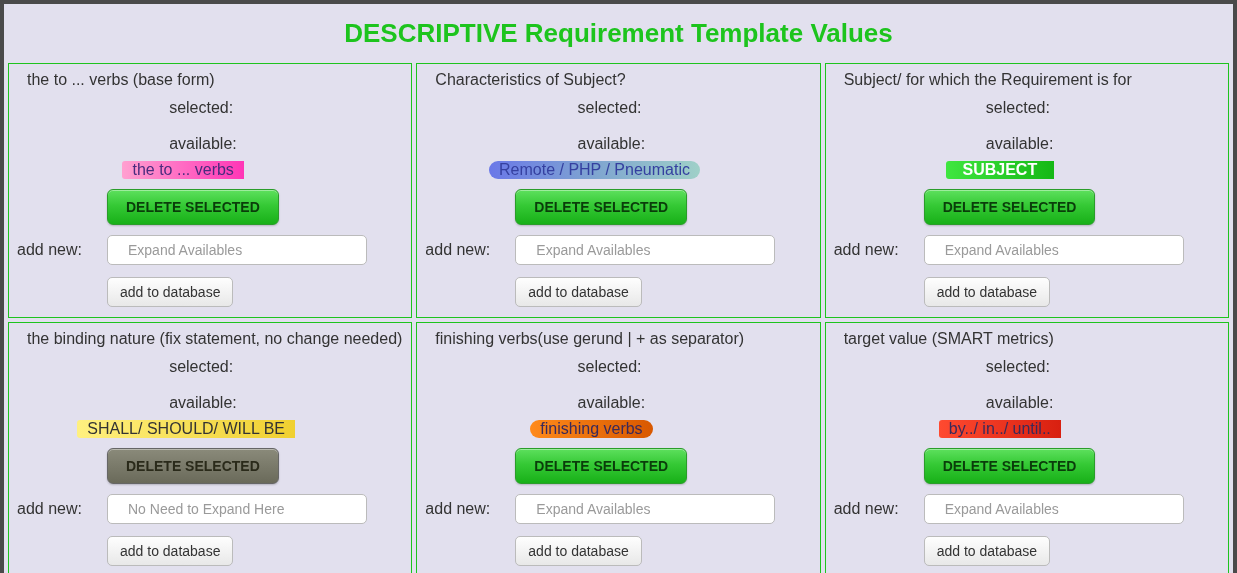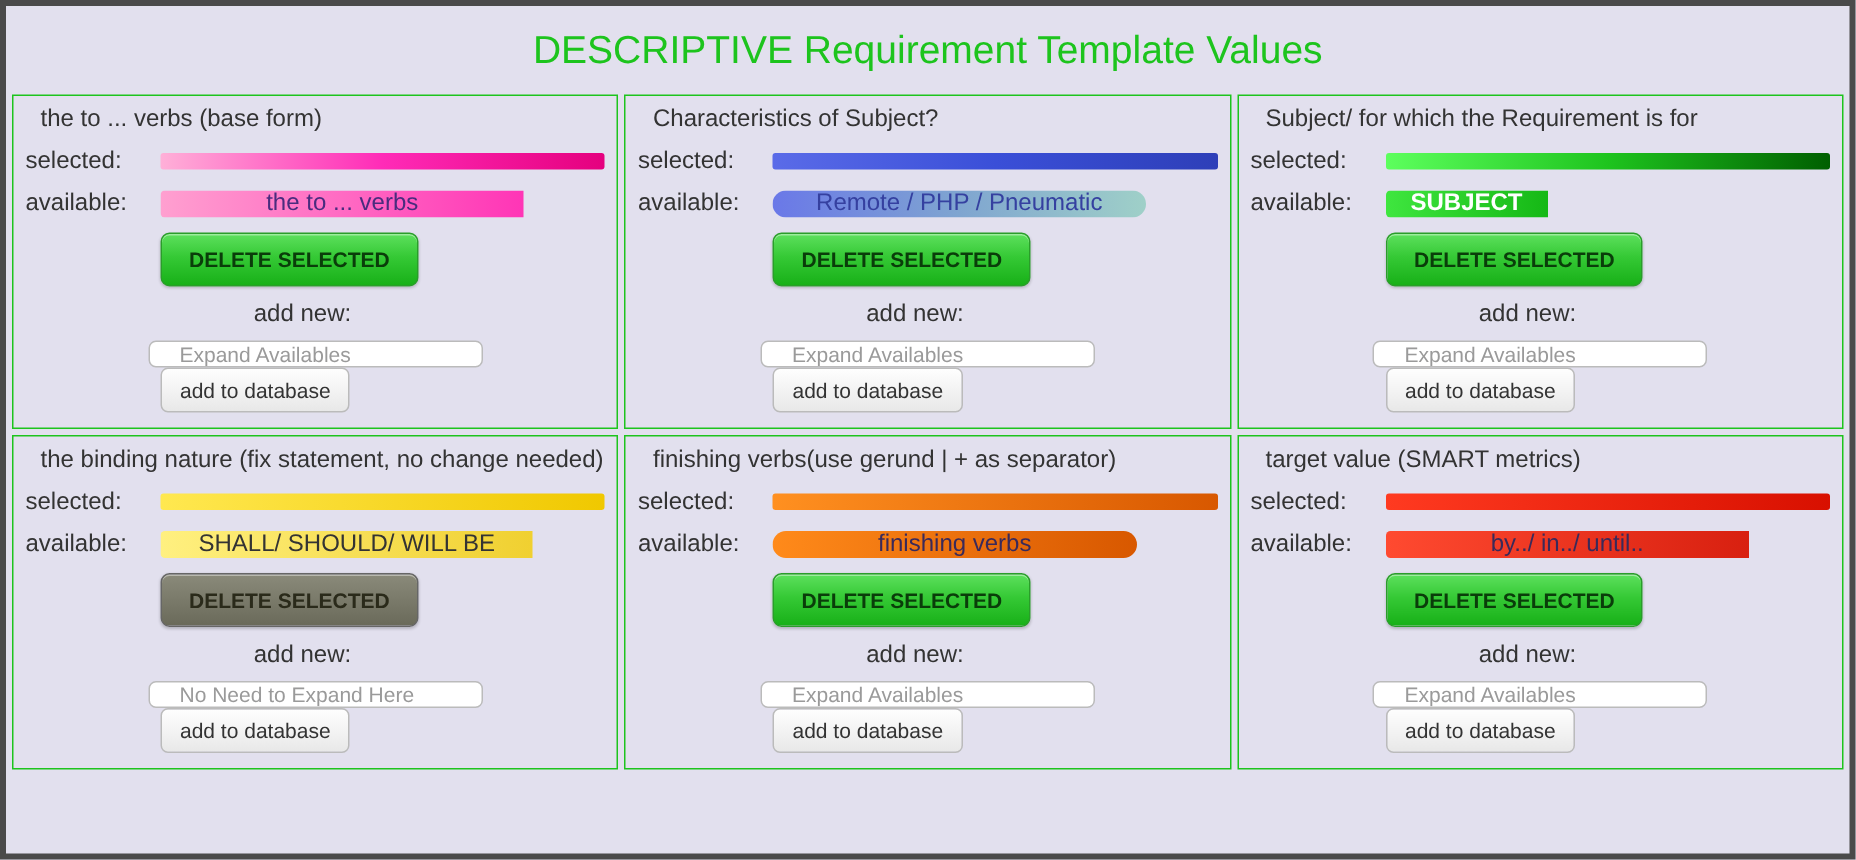--- a/index.html
+++ b/index.html
@@ -11,21 +11,21 @@
   color: #333;
 }
 .page {
   background: #e2e0ee;
   padding: 6px 4px 4px 4px;
   min-height: 565px;
 }
 .page-title {
   text-align: center;
   color: #1dc41d;
-  font-weight: normal;
+  font-weight: bold;
   font-size: 26px;
   padding: 8px 0 14px 0;
 }
 .grid {
   display: grid;
   grid-template-columns: 1fr 1fr 1fr;
   gap: 4px;
 }
 .panel {
   border: 1.5px solid #1dc41d;
@@ -38,20 +38,21 @@
   color: #333;
   margin-bottom: 8px;
   line-height: 1.3;
   margin-left: 10px;
 }
 .row {
   display: flex;
   align-items: center;
   margin-bottom: 10px;
   gap: 8px;
+  flex-direction: column;
 }
 .row-label {
   width: 82px;
   font-size: 16px;
   color: #333;
   flex-shrink: 0;
 }
 .sel-bar {
   flex: 1;
   height: 11px;
@@ -97,22 +98,21 @@
 }
 .delete-btn.disabled {
   background: linear-gradient(to bottom, #8a8a7a, #6a6a5a);
   border-color: #666;
   color: #2a2a1a;
 }
 .input-row {
   display: flex;
   align-items: center;
   gap: 8px;
-  margin-bottom: 0;
-  flex-direction: column;
+  margin-bottom: 12px;
 }
 .text-input {
   flex: 1;
   max-width: 260px;
   height: 30px;
   border: 1px solid #bbb;
   border-radius: 5px;
   padding: 0 20px;
   font-size: 14px;
   color: #0f172a;

